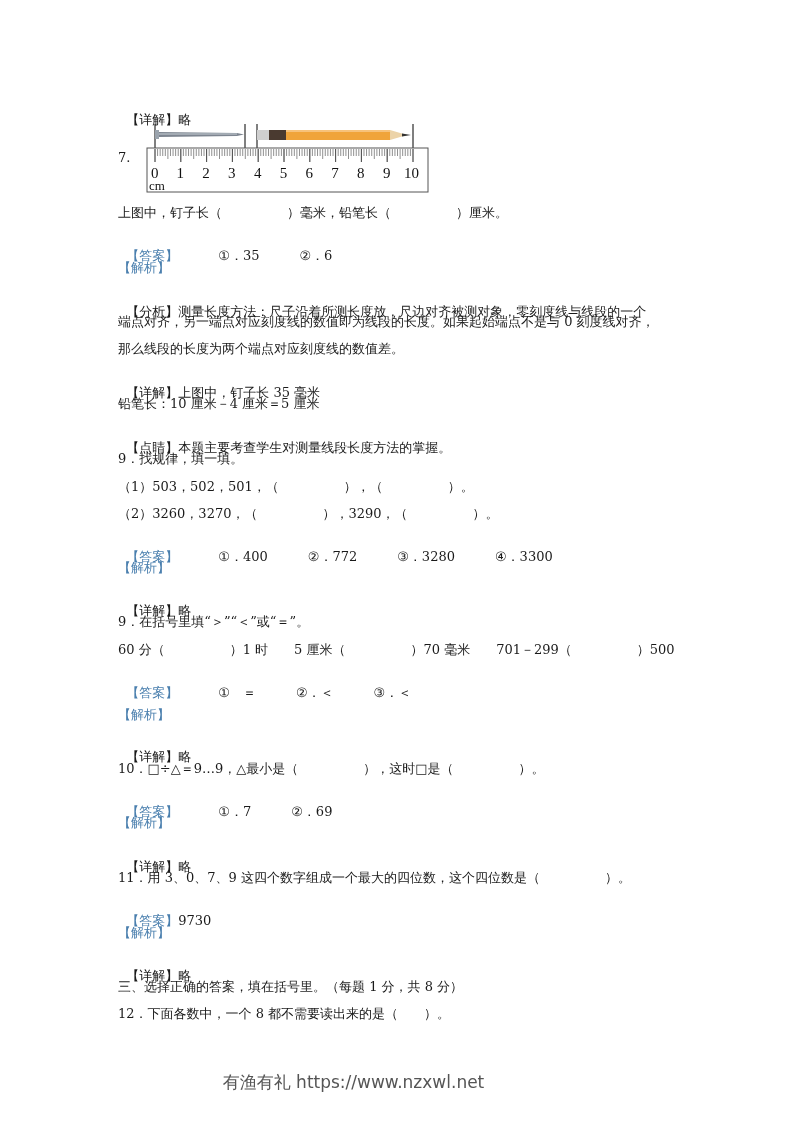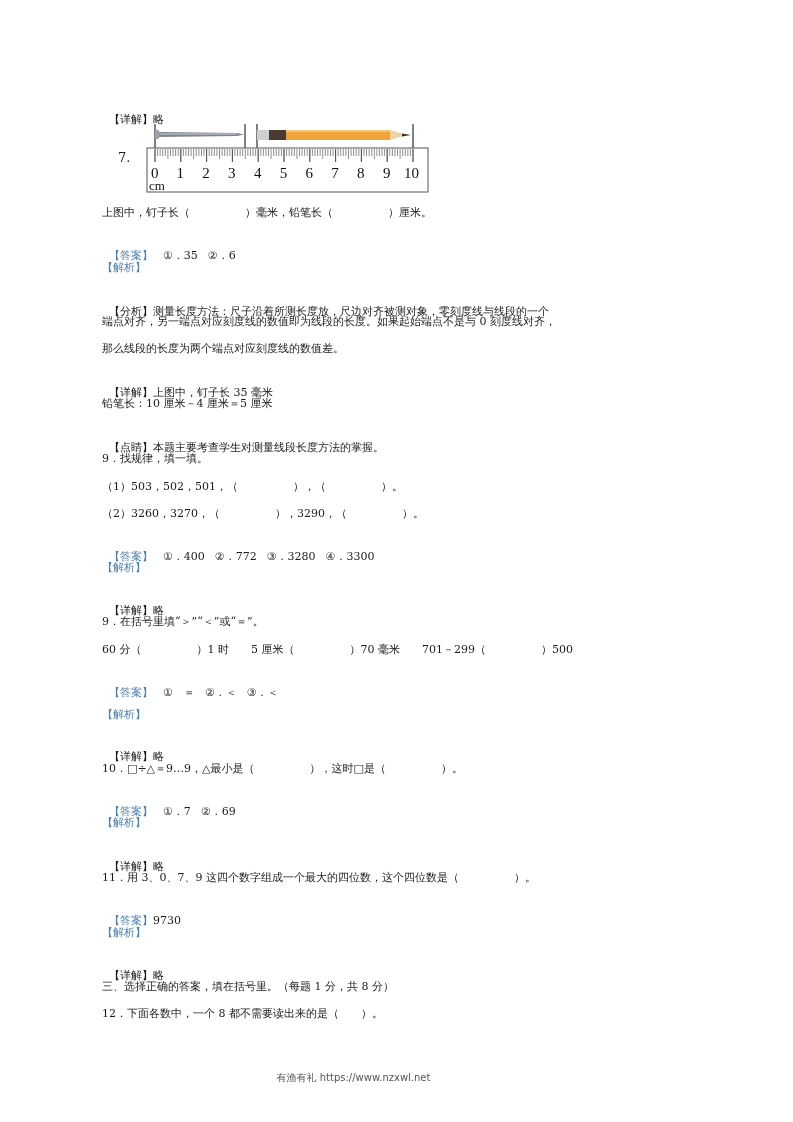--- a/index.html
+++ b/index.html
@@ -1,23 +1,23 @@
 <!DOCTYPE html>
 <html><head>
 <meta charset="utf-8">
 <style>
   html, body { margin: 0; padding: 0; background: #ffffff; }
   body { width: 793px; height: 1122px; position: relative; overflow: hidden;
          font-family: "DejaVu Serif", "Liberation Serif", serif; color: #1a1a1a; }
-  .line { position: absolute; left: 102px; font-size: 11px; line-height: 16px; white-space: pre; text-align: center; }
+  .line { position: absolute; left: 118px; font-size: 13px; line-height: 16px; white-space: pre; text-align: center; }
   .blue { color: #4a7fae; }
-  .ans { display: inline-block; margin-left: 10px; }
+  .ans { display: inline-block; margin-left: 40px; }
   .ans:first-of-type { margin-left: 30px; }
   .footer { position: absolute; top: 1071px; left: 0; width: 707px; text-align: center;
-            font-family: "DejaVu Sans", "Liberation Sans", sans-serif; font-size: 10px; color: #555; }
+            font-family: "DejaVu Sans", "Liberation Sans", sans-serif; font-size: 17px; color: #555; }
   .qnum { position: absolute; left: 118px; top: 150px; font-size: 13px; }
   .ruler-wrap { position: absolute; left: 145px; top: 122px; width: 285px; height: 72px; }
 </style>
 </head>
 <body>
 
 <div class="line" style="top:96px">
   <span>【详解】</span><span>略</span>
 </div>
 

